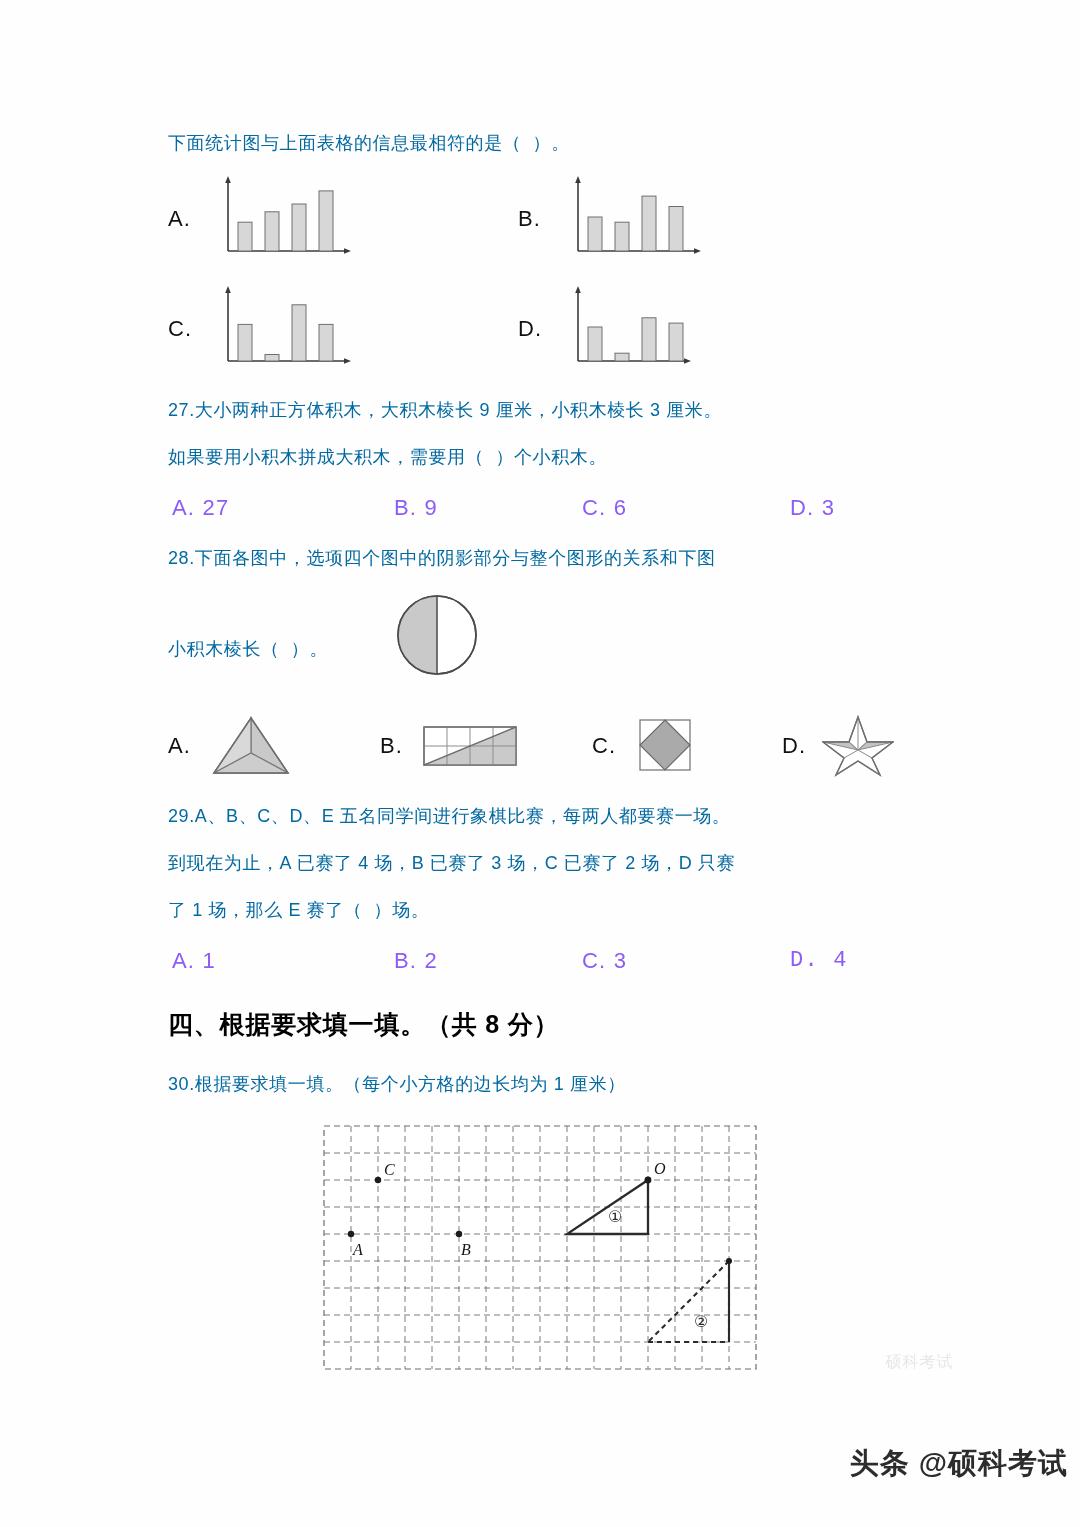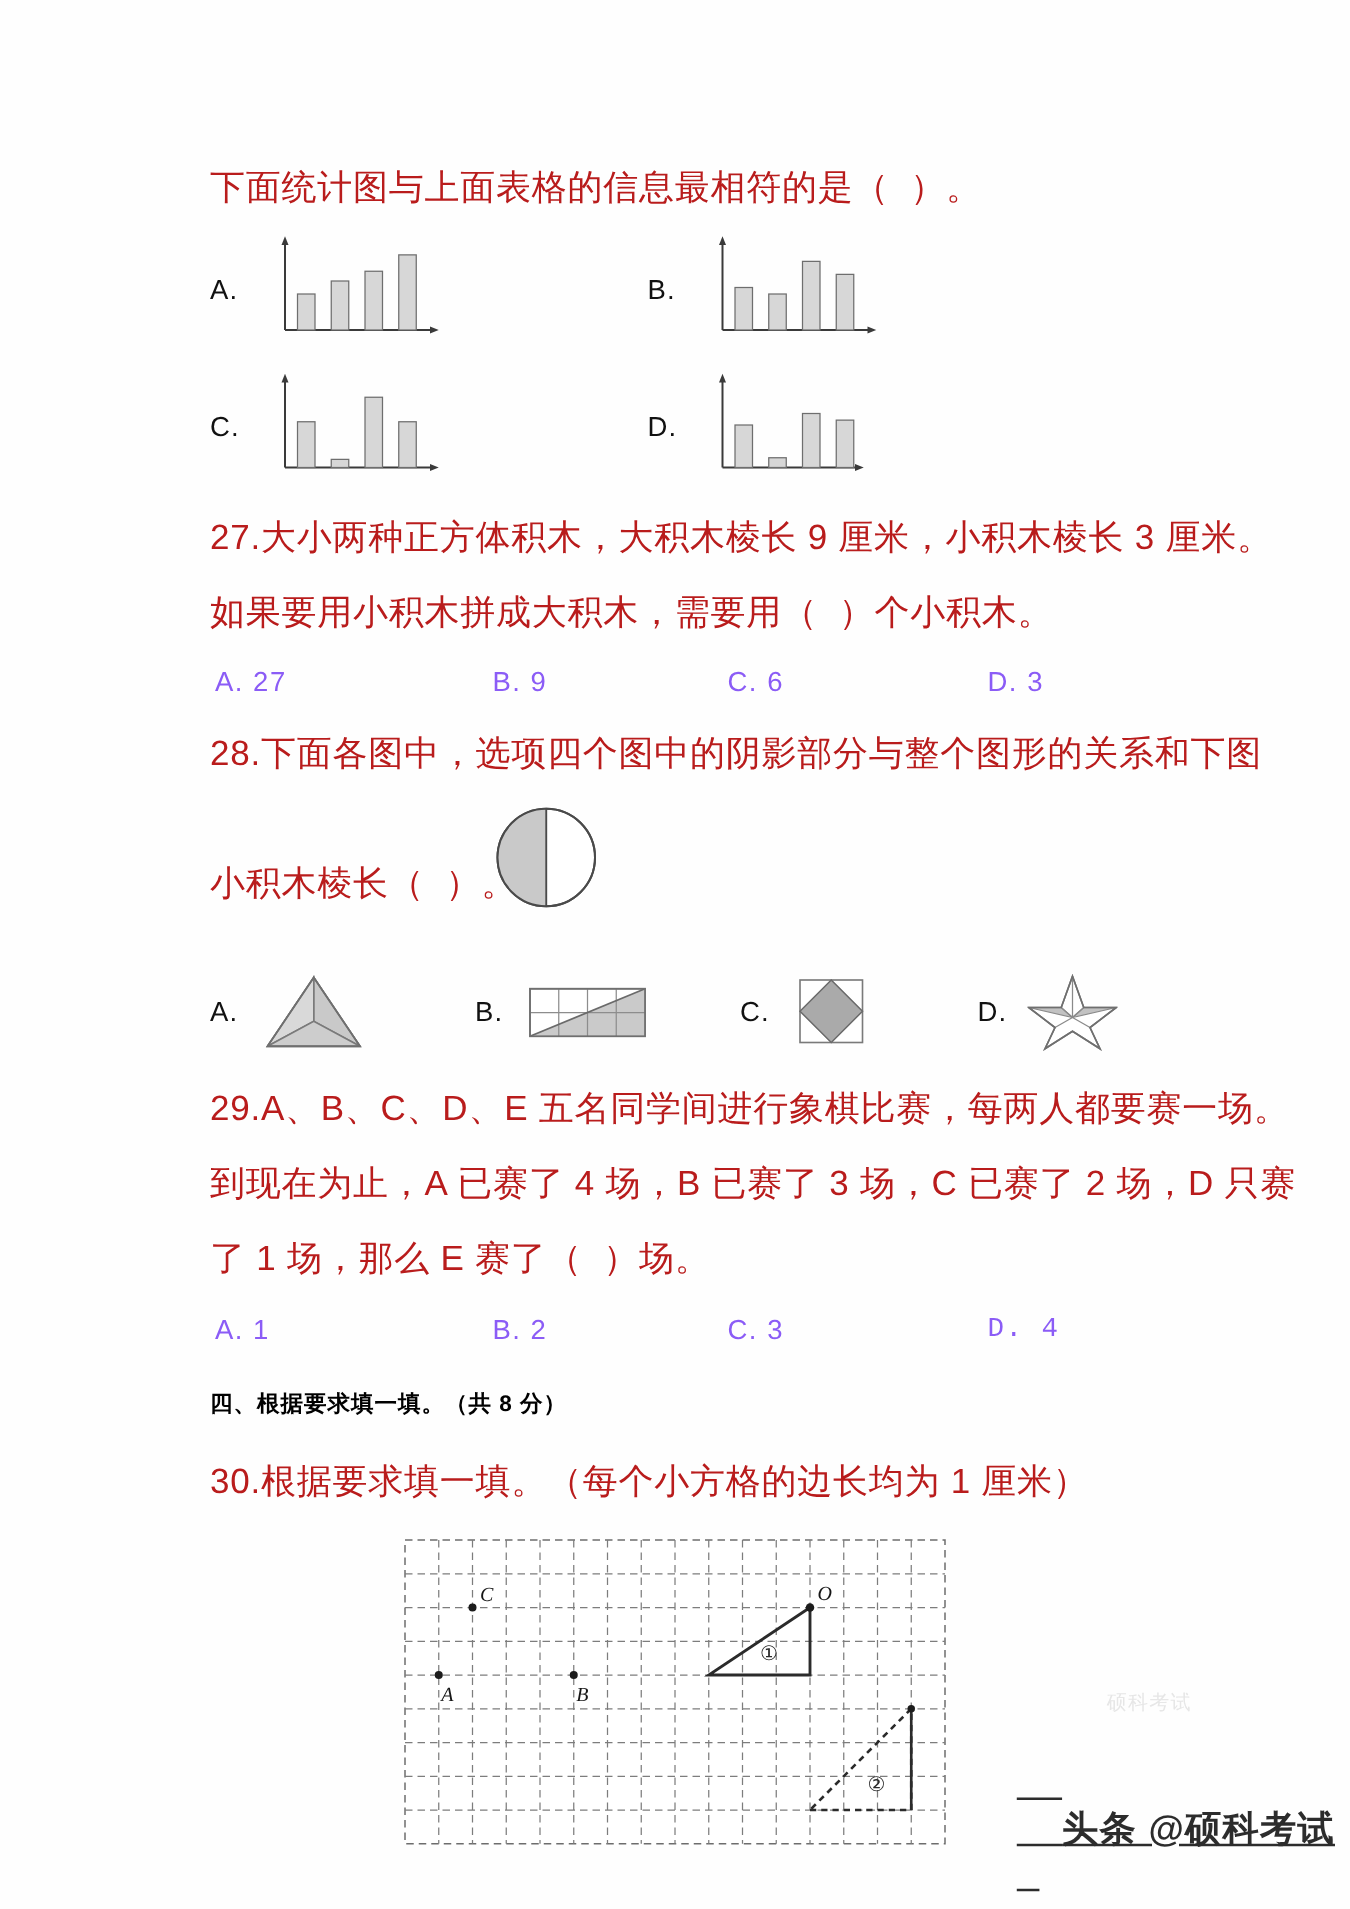--- a/index.html
+++ b/index.html
@@ -23,28 +23,28 @@
   }
   .content {
     position: absolute;
     left: 168px;
     top: 0;
     width: 790px;
   }
 
   
   .qline {
-    font-size: 28px;
+    font-size: 18px;
     line-height: 1.28;
     letter-spacing: 0.6px;
-    color: #b91c1c;
+    color: #0369a1;
     white-space: pre;
   }
   .section-head {
-    font-size: 18px;
+    font-size: 25px;
     font-weight: bold;
     letter-spacing: 0.8px;
     color: #000;
     white-space: pre;
   }
 
   
   .opt-row {
     display: flex;
     align-items: flex-start;
@@ -89,21 +89,20 @@
   .watermark {
     position: absolute;
     right: 12px;
     bottom: 10px;
     font-size: 29px;
     font-weight: bold;
     color: #1d1d1d;
     letter-spacing: 1px;
     white-space: pre;
     opacity: 0.93;
-    text-decoration: underline;
   }
   .watermark .wm-faint {
     position: absolute;
     left: 72px;
     top: -26px;
     font-size: 16px;
     color: #cfcfcf;
     font-weight: normal;
     opacity: 0.55;
     white-space: pre;

